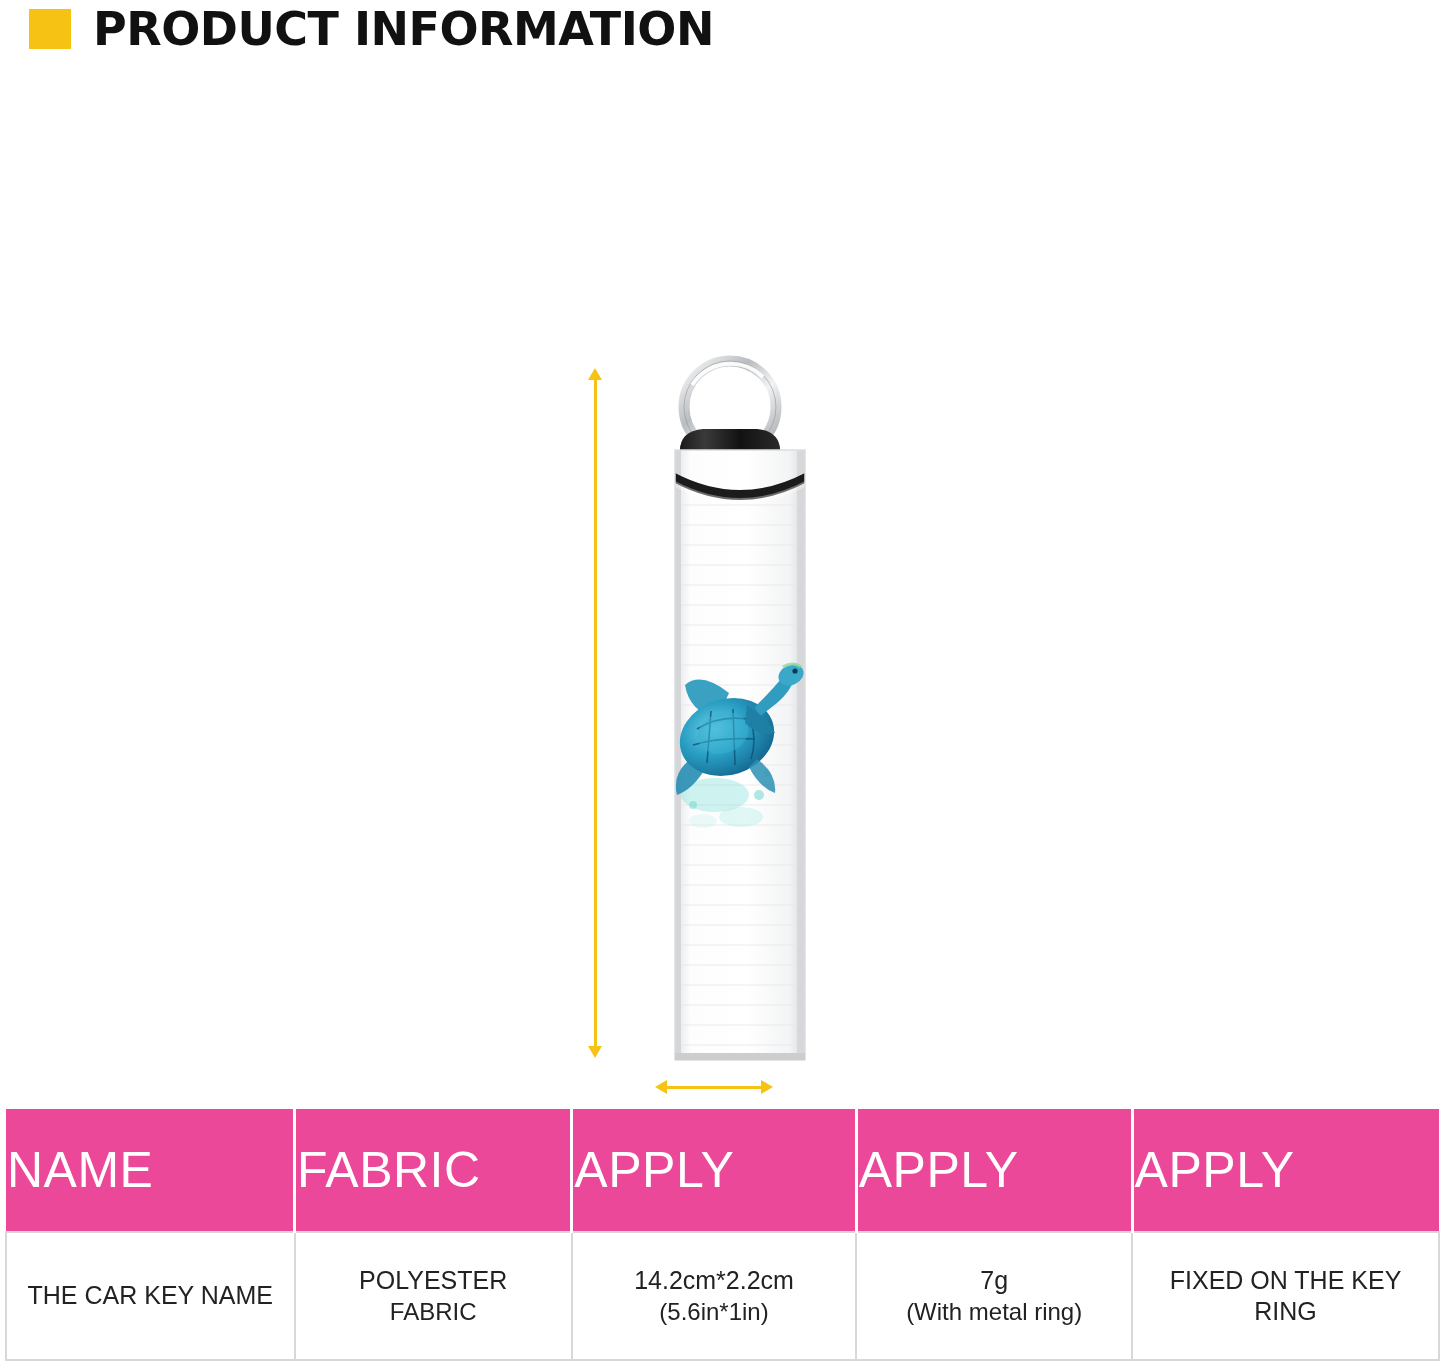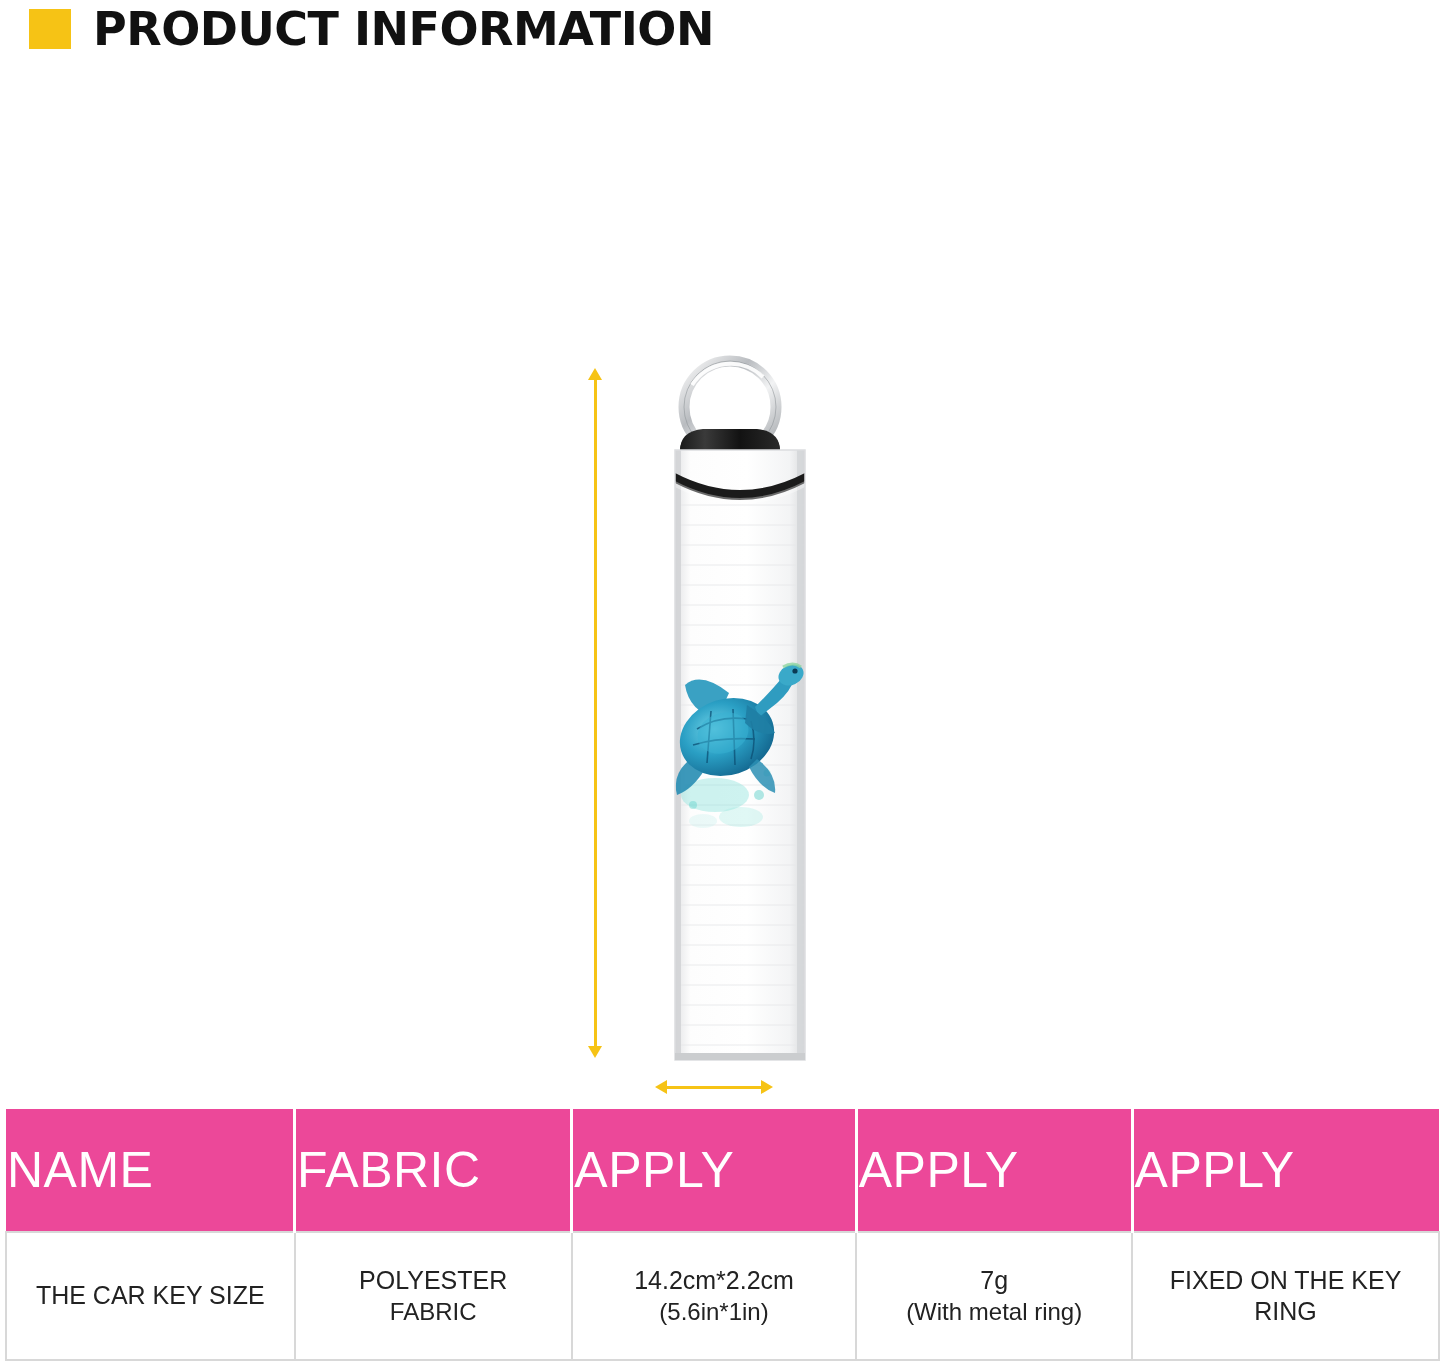--- a/index.html
+++ b/index.html
@@ -342,21 +342,21 @@
       <th class="col-name">NAME</th>
       <th class="col-fabric">FABRIC</th>
       <th class="col-size">APPLY</th>
       <th class="col-weight">APPLY</th>
       <th class="col-apply">APPLY</th>
     </tr>
   </thead>
   <tbody>
     <tr>
       <td>
-        <span>THE CAR KEY SIZE</span>
+        <span>THE CAR KEY NAME</span>
       </td>
       <td>
         <span>POLYESTER</span>
         <span class="sub">FABRIC</span>
       </td>
       <td>
         <span>14.2cm*2.2cm</span>
         <span class="sub">(5.6in*1in)</span>
       </td>
       <td>

